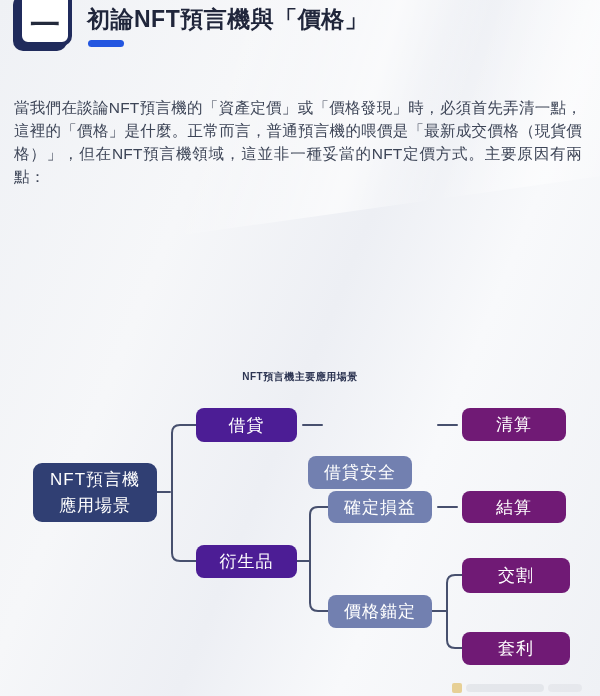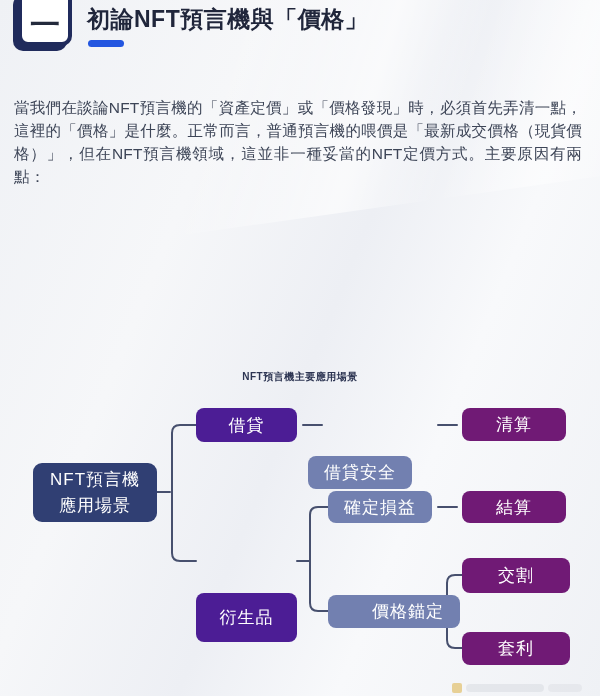--- a/index.html
+++ b/index.html
@@ -57,22 +57,22 @@
   .node.root{left:33px;top:103px;width:124px;height:59px;background:#303f73;
     flex-direction:column;line-height:26px;font-size:17px;border-radius:9px;}
   .node.lv1{background:#4c1d95;}
   .node.lv2{background:#7280b0;}
   .node.lv3{background:#701a75;}
   .n-jiedai      {left:196px;top:48px; width:101px;height:34px;}
   .n-jiedaianquan{left:308px;top:48px; width:104px;height:33px;margin-top:48px;}
   .n-qingsuan    {left:462px;top:48px; width:104px;height:33px;}
   .n-quedingsunyi{left:328px;top:131px;width:104px;height:32px;}
   .n-jiesuan     {left:462px;top:131px;width:104px;height:32px;}
-  .n-yanshengpin {left:196px;top:185px;width:101px;height:49px;margin-top:48px;}
-  .n-jiagemaoding{left:328px;top:235px;width:104px;height:33px;padding-left:28px;}
+  .n-yanshengpin {left:196px;top:185px;width:101px;height:33px;}
+  .n-jiagemaoding{left:328px;top:235px;width:104px;height:33px;}
   .n-jiaoge      {left:462px;top:198px;width:108px;height:35px;}
   .n-taoli       {left:462px;top:272px;width:108px;height:33px;}
 
   
   .watermark{
     position:absolute;right:18px;bottom:2px;height:12px;opacity:.45;
     display:flex;align-items:center;gap:4px;
   }
   .watermark .wm-logo{width:10px;height:10px;border-radius:2px;background:#d9a420;}
   .watermark .wm-bar1{width:78px;height:8px;border-radius:4px;background:#d4d7dd;}

